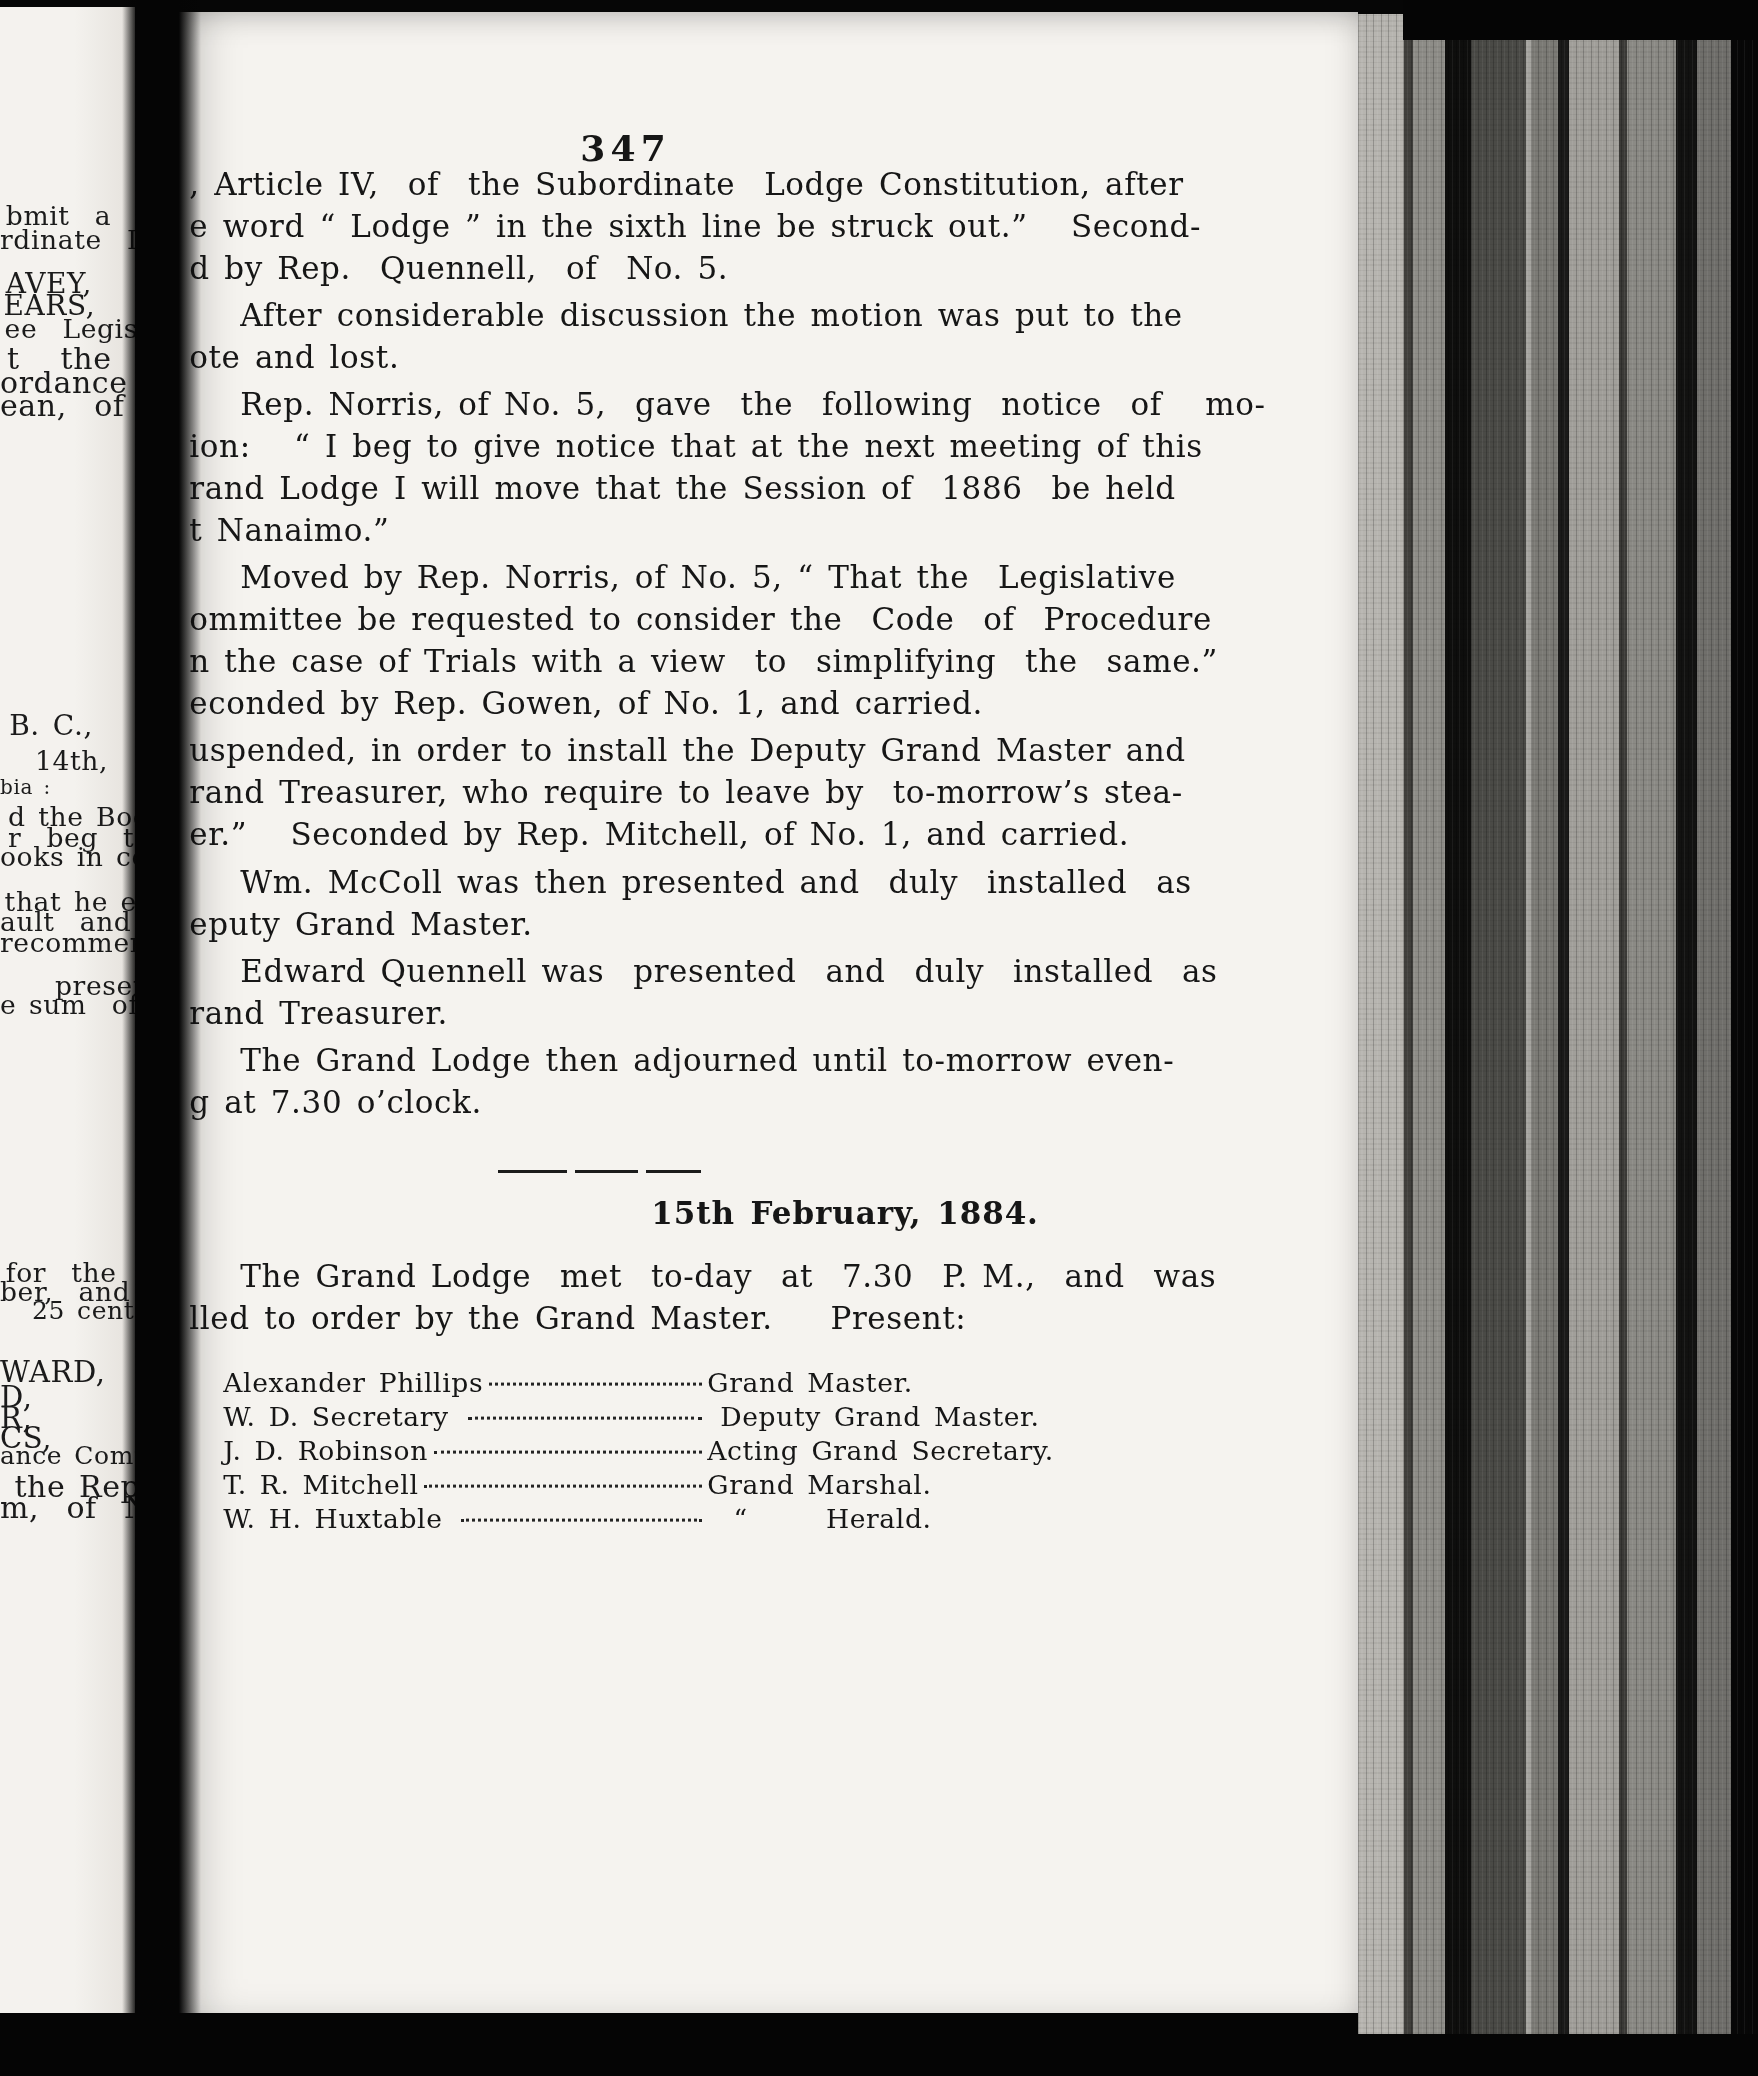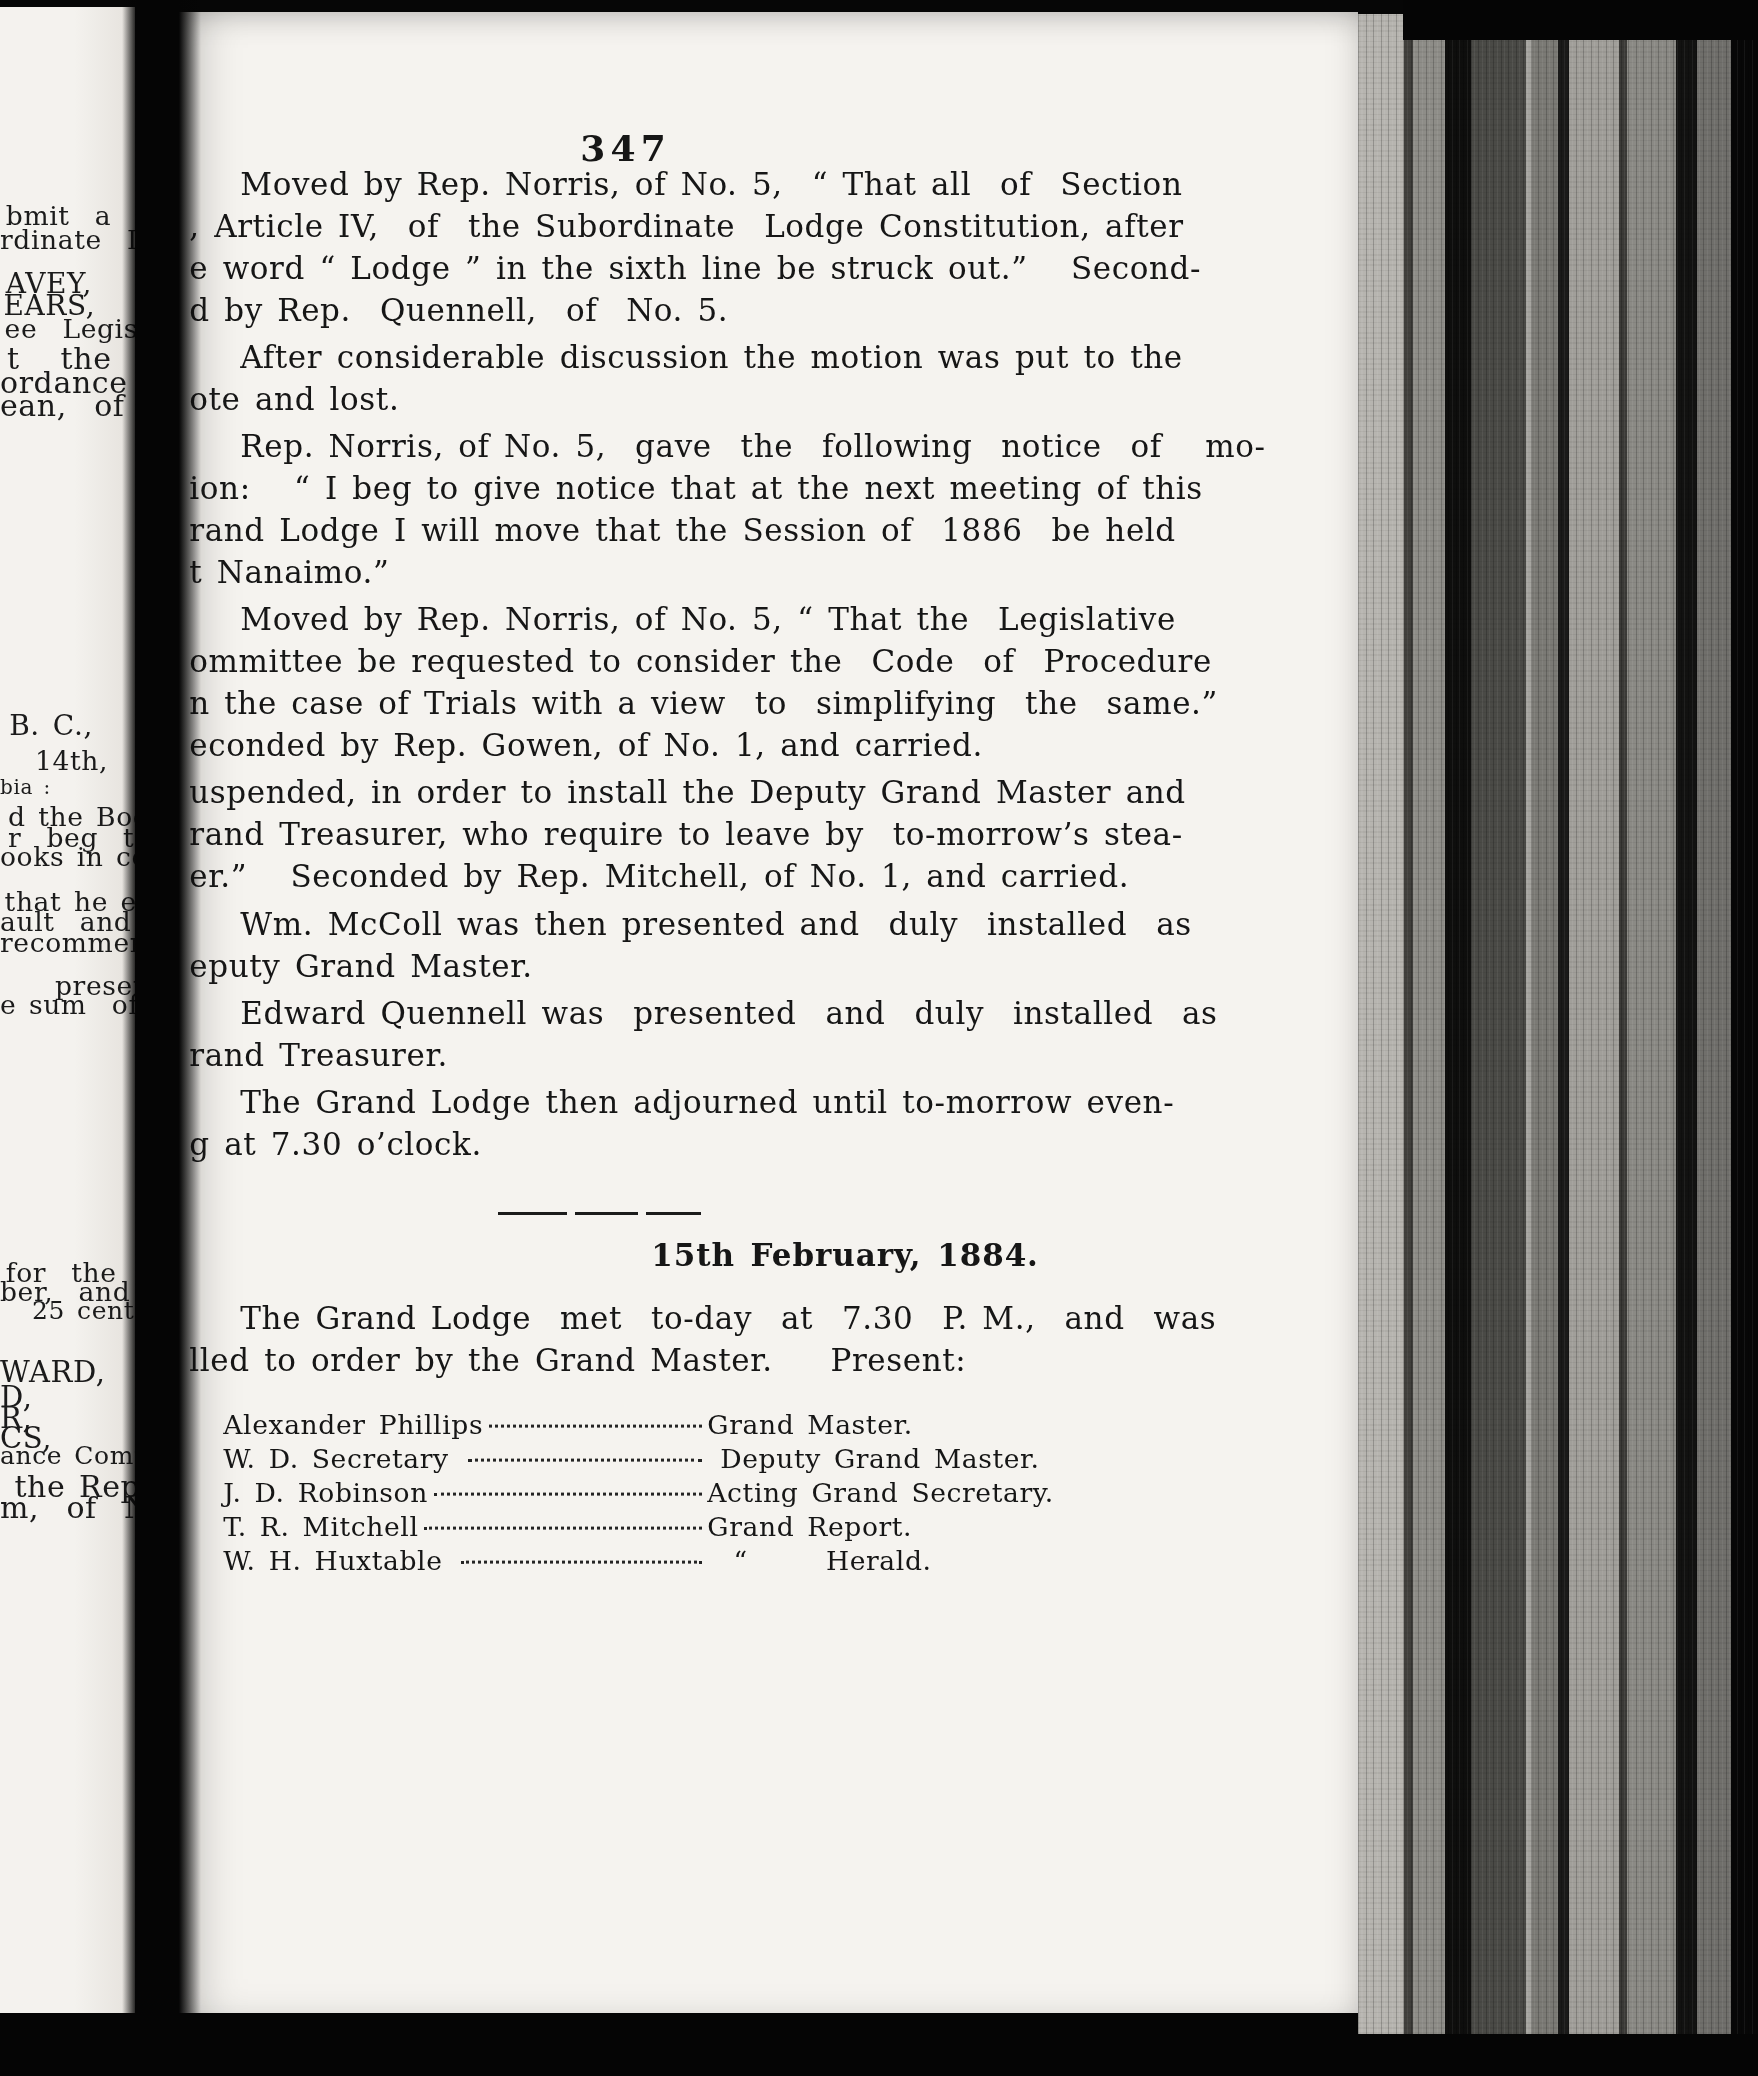--- a/index.html
+++ b/index.html
@@ -85,21 +85,20 @@
       <div class="frag" style="top: 1436px; left: 0px; font-size: 25px;">ance Committe</div>
       <div class="frag" style="top: 1465px; left: 14.4px; font-size: 30px;">the Report b</div>
       <div class="frag" style="top: 1486px; left: 0px; font-size: 30px;">m,  of  No. 2</div>
     </div>
 
   <div class="main-page">
     <div class="page-inner">
       <div class="pagenum">347</div>
       <div>
           <div class="para">
-            <div class="line first">Moved by Rep. Norris, of No. 5,  “ That all  of  Section</div>
             <div class="line">, Article IV,  of  the Subordinate  Lodge Constitution, after</div>
             <div class="line">e word “ Lodge ” in the sixth line be struck out.”   Second-</div>
             <div class="line">d by Rep.  Quennell,  of  No. 5.</div>
           </div>
           <div class="para">
             <div class="line first">After considerable discussion the motion was put to the</div>
             <div class="line">ote and lost.</div>
           </div>
           <div class="para">
             <div class="line first">Rep. Norris, of No. 5,  gave  the  following  notice  of   mo-</div>
@@ -151,21 +150,21 @@
             <span class="orole"> Deputy Grand Master.</span>
           </div>
           <div class="officer-row">
             <span class="oname">J. D. Robinson</span>
             <span class="leader"></span>
             <span class="orole">Acting Grand Secretary.</span>
           </div>
           <div class="officer-row">
             <span class="oname">T. R. Mitchell</span>
             <span class="leader"></span>
-            <span class="orole">Grand Report.</span>
+            <span class="orole">Grand Marshal.</span>
           </div>
           <div class="officer-row">
             <span class="oname">W. H. Huxtable </span>
             <span class="leader"></span>
             <span class="orole">  “      Herald.</span>
           </div>
         </div>
     </div>
   </div>
 

